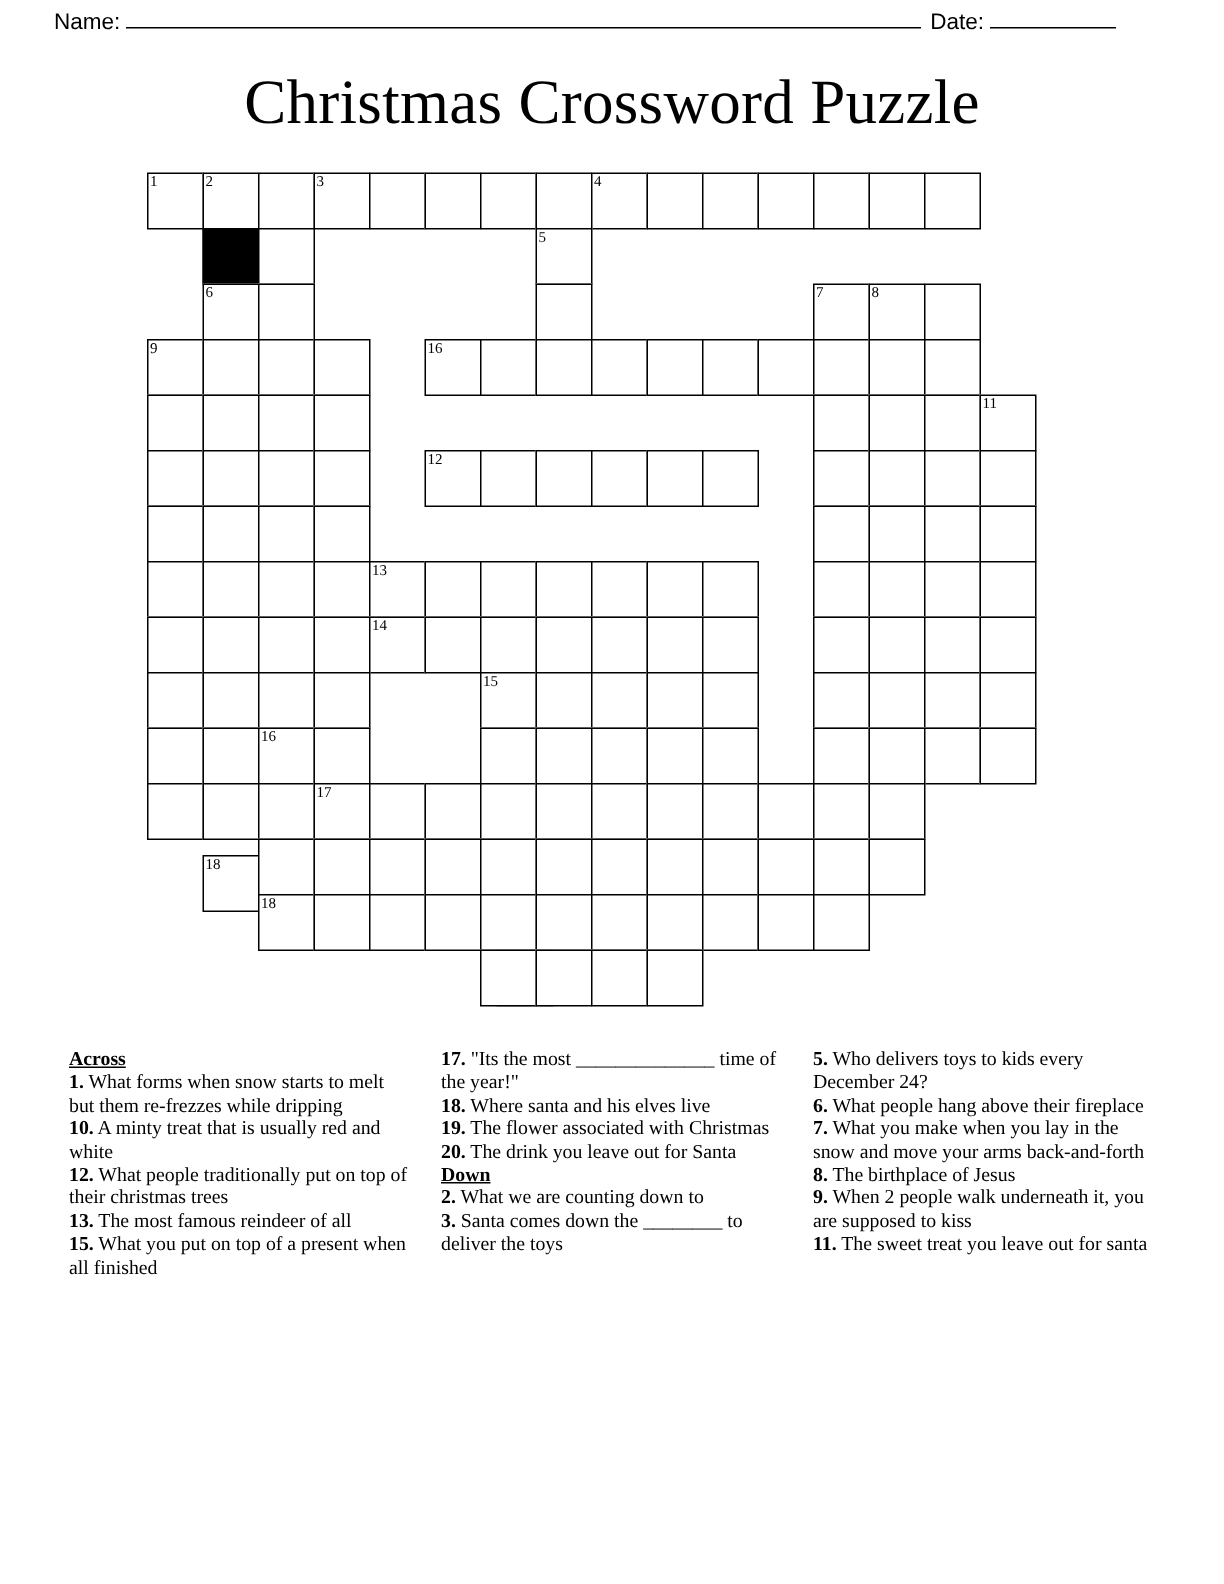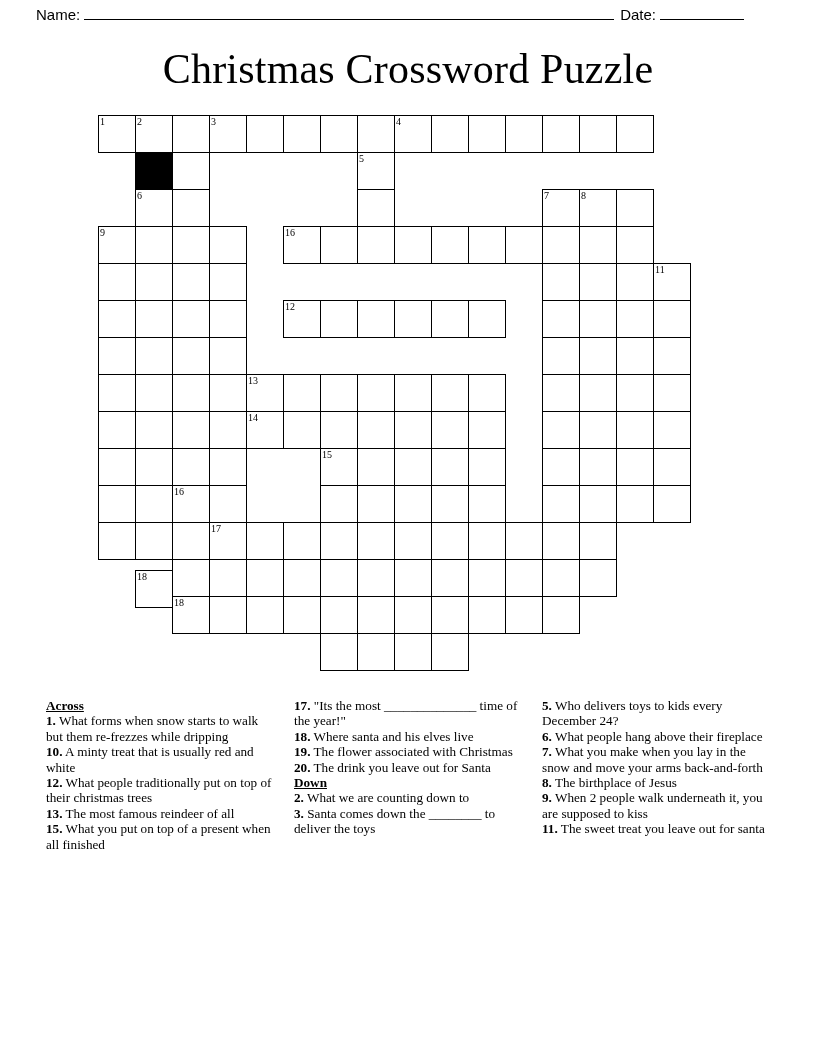--- a/index.html
+++ b/index.html
@@ -315,21 +315,21 @@
     </div>
     <div class="cell" style="left: 222px; top: 518px;"></div>
     <div class="cell" style="left: 259px; top: 518px;"></div>
     <div class="cell" style="left: 296px; top: 518px;"></div>
     <div class="cell" style="left: 333px; top: 518px;"></div>
   </div>
 
 <div class="clues">
   <p class="sect-head">Across</p>
   <div id="across-list">
-      <p><span class="cl-num">1.</span><span> What forms when snow starts to walk but them re-frezzes while dripping</span></p>
+      <p><span class="cl-num">1.</span><span> What forms when snow starts to melt but them re-frezzes while dripping</span></p>
       <p><span class="cl-num">10.</span><span> A minty treat that is usually red and white</span></p>
       <p><span class="cl-num">12.</span><span> What people traditionally put on top of their christmas trees</span></p>
       <p><span class="cl-num">13.</span><span> The most famous reindeer of all</span></p>
       <p><span class="cl-num">15.</span><span> What you put on top of a present when all finished</span></p>
       <p><span class="cl-num">17.</span><span> "Its the most ______________ time of the year!"</span></p>
       <p><span class="cl-num">18.</span><span> Where santa and his elves live</span></p>
       <p><span class="cl-num">19.</span><span> The flower associated with Christmas</span></p>
       <p><span class="cl-num">20.</span><span> The drink you leave out for Santa</span></p>
     </div>
   <p class="sect-head">Down</p>

